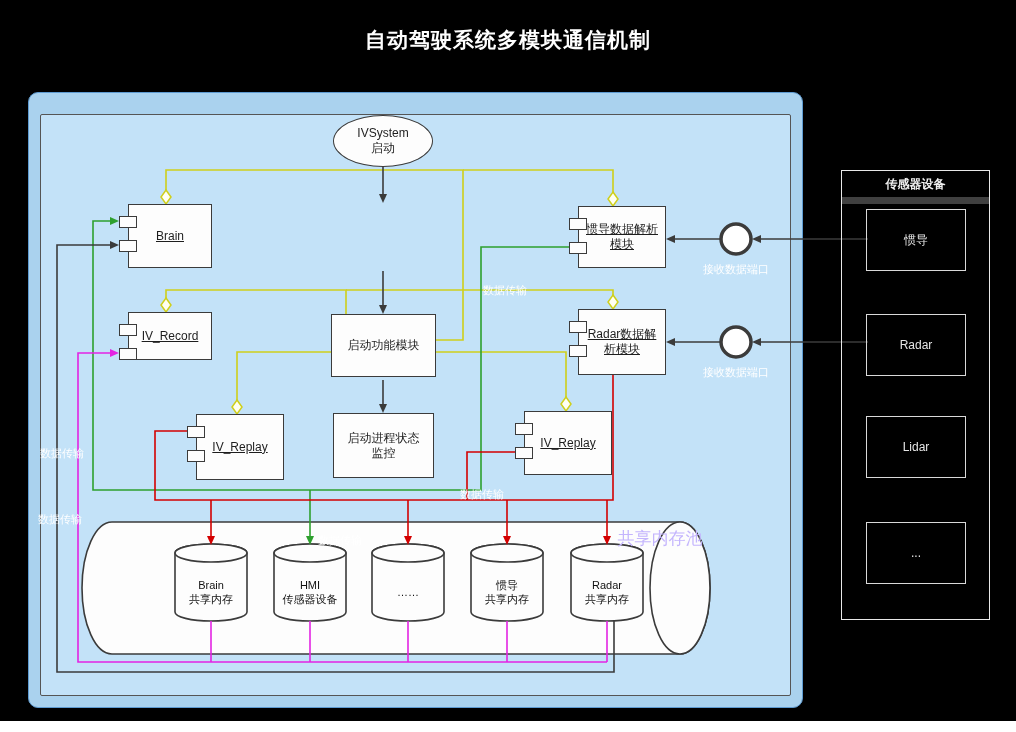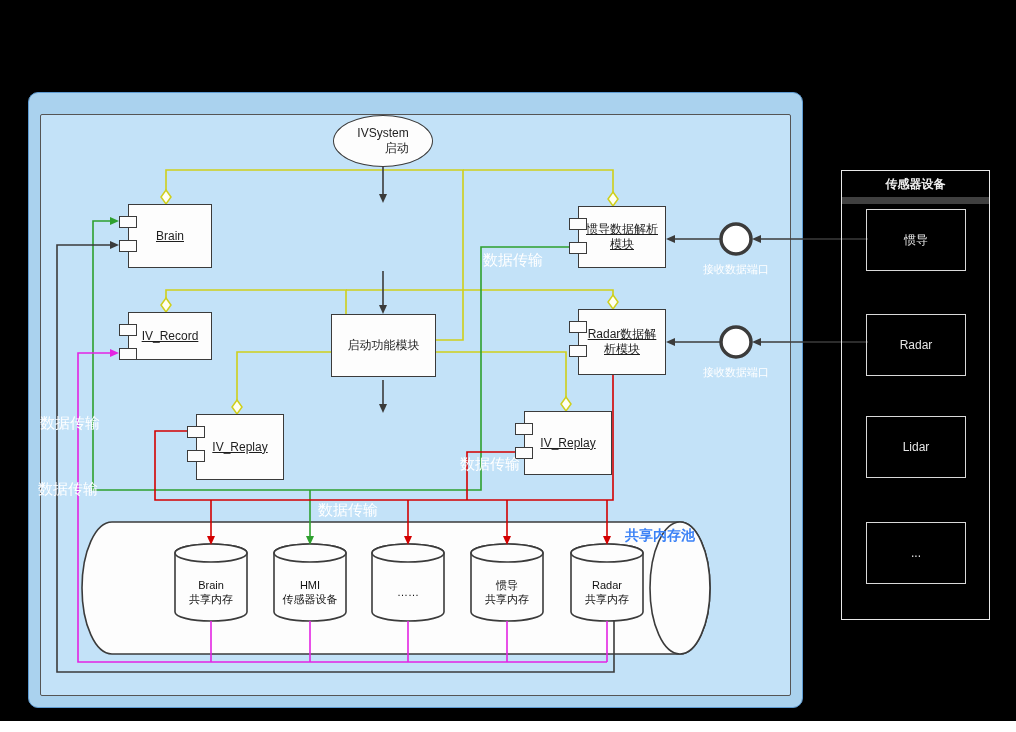--- a/index.html
+++ b/index.html
@@ -23,30 +23,30 @@
   .outer-panel{position:absolute;left:28px;top:92px;width:775px;height:616px;
                background:var(--panel-outer);border:1px solid #5e9bd2;border-radius:10px;z-index:1;box-sizing:border-box;}
   .inner-panel{position:absolute;left:40px;top:114px;width:751px;height:582px;
                background:var(--panel-inner);border:1px solid #555;border-radius:2px;z-index:1;box-sizing:border-box;}
 
   svg.connectors{position:absolute;left:0;top:0;z-index:2;}
 
   .node{position:absolute;background:#fdfdfd;border:1.5px solid var(--node-border);
         display:flex;align-items:center;justify-content:center;text-align:center;
         font-size:12px;color:#1e1e1e;white-space:pre-line;line-height:1.25;box-sizing:border-box;z-index:3;}
-  .ellipse{border-radius:50%;text-align:right;}
+  .ellipse{border-radius:50%;}
   .comp-label{text-decoration:underline;}
   .tab{position:absolute;width:18px;height:12px;left:-10px;background:#fdfdfd;
        border:1.5px solid var(--node-border);box-sizing:border-box;}
   .tab.t1{top:11px;} .tab.t2{top:35px;}
 
-  .edge-label{position:absolute;color:#ffffff;font-size:15px;white-space:nowrap;z-index:5;}
+  .edge-label{position:absolute;color:#ffffff;font-size:11px;white-space:nowrap;z-index:5;margin-top:32px;}
   .port-label{position:absolute;width:84px;text-align:center;color:#ffffff;font-size:11px;z-index:5;}
   .pool-label{position:absolute;left:600px;top:527px;width:120px;text-align:center;
-              color:#3b82f6;font-size:14px;font-weight:bold;z-index:5;}
+              color:#c4b5fd;font-size:17px;font-weight:normal;z-index:5;}
   .cyl-label{position:absolute;width:90px;height:44px;top:570px;font-size:11px;color:#111;
              text-align:center;white-space:pre-line;line-height:14px;z-index:5;
              display:flex;flex-direction:column;justify-content:center;}
 
   .sensor-panel{position:absolute;left:841px;top:170px;width:149px;height:450px;
                 border:1px solid #e8e8e8;box-sizing:border-box;z-index:3;}
   .sensor-title{height:26px;line-height:26px;text-align:center;color:#f0f0f0;
                 font-size:12px;font-weight:bold;border-bottom:7px solid #404040;}
   .sensor-box{position:absolute;left:24px;width:100px;height:62px;border:1px solid #d9d9d9;
               display:flex;align-items:center;justify-content:center;color:#e5e5e5;font-size:12px;box-sizing:border-box;}
@@ -61,20 +61,21 @@
   .ln-magenta{stroke:var(--line-magenta);} .ah-magenta{fill:var(--line-magenta);stroke:none;}
   .shape{fill:#fdfdfd;stroke:var(--node-border);stroke-width:1.6px;}
   .diamond{fill:#fffff2;stroke:var(--line-yellow);stroke-width:1.5px;}
   .port{fill:#ffffff;stroke:var(--node-border);stroke-width:3.5px;}
 </style>
 </head>
 <body>
 
 <div id="stage">
 
+  <div class="title">自动驾驶系统多模块通信机制</div>
 
   <div class="outer-panel"></div>
   <div class="inner-panel"></div>
 
   <svg class="connectors" width="1016" height="732" viewBox="0 0 1016 732">
 
     <g>
       <path class="shape" d="M112 522 L680 522 A30 66 0 0 1 680 654 L112 654 A30 66 0 0 1 112 522 Z"></path>
       <ellipse class="shape" cx="680" cy="588" rx="30" ry="66"></ellipse>
     </g>
@@ -176,20 +177,24 @@
     <circle class="port" cx="736" cy="342" r="15"></circle>
   </svg>
 
   <div class="node ellipse" style="left:333px;top:115px;width:100px;height:52px">
     <span>IVSystem
 启动</span>
   </div>
   <div class="node" style="left:331px;top:314px;width:105px;height:63px">
     <span>启动功能模块</span>
   </div>
+  <div class="node" style="left:333px;top:413px;width:101px;height:65px">
+    <span>启动进程状态
+监控</span>
+  </div>
 
   <div class="node component" style="left:128px;top:204px;width:84px;height:64px">
     <span class="tab t1"></span>
     <span class="tab t2"></span>
     <span class="comp-label">Brain</span>
   </div>
   <div class="node component" style="left:128px;top:312px;width:84px;height:48px">
     <span class="tab t1"></span>
     <span class="tab t2"></span>
     <span class="comp-label">IV_Record</span>

